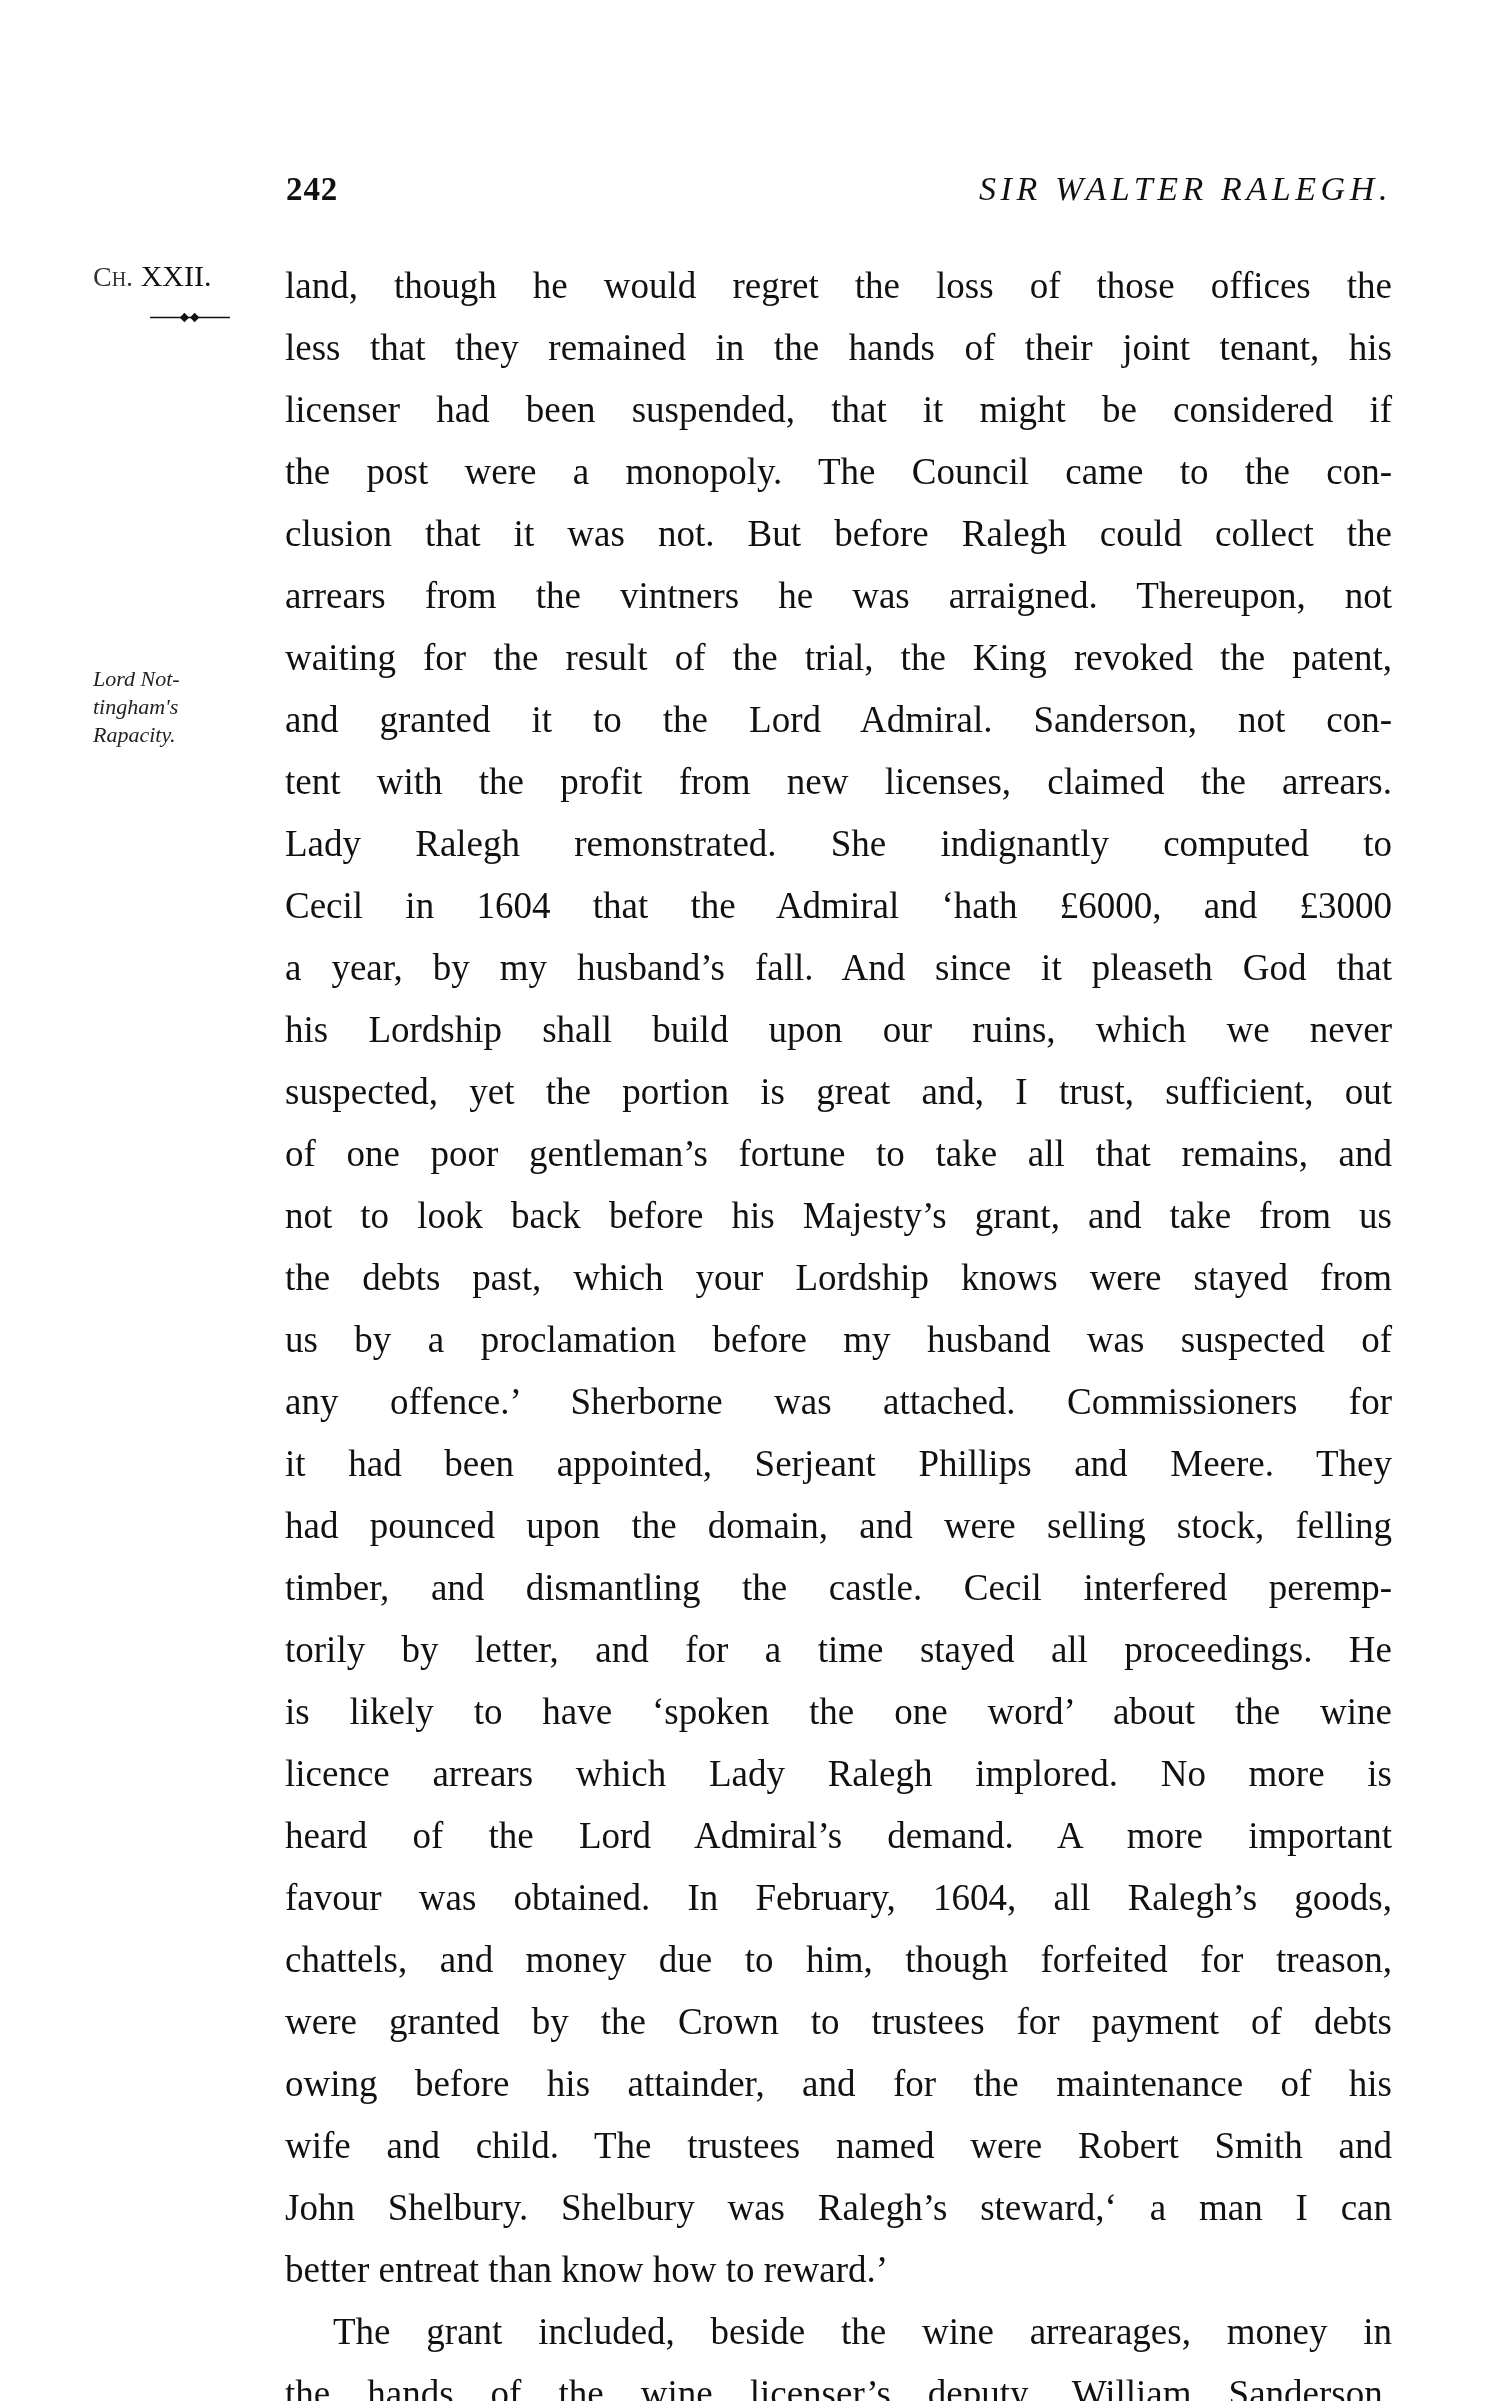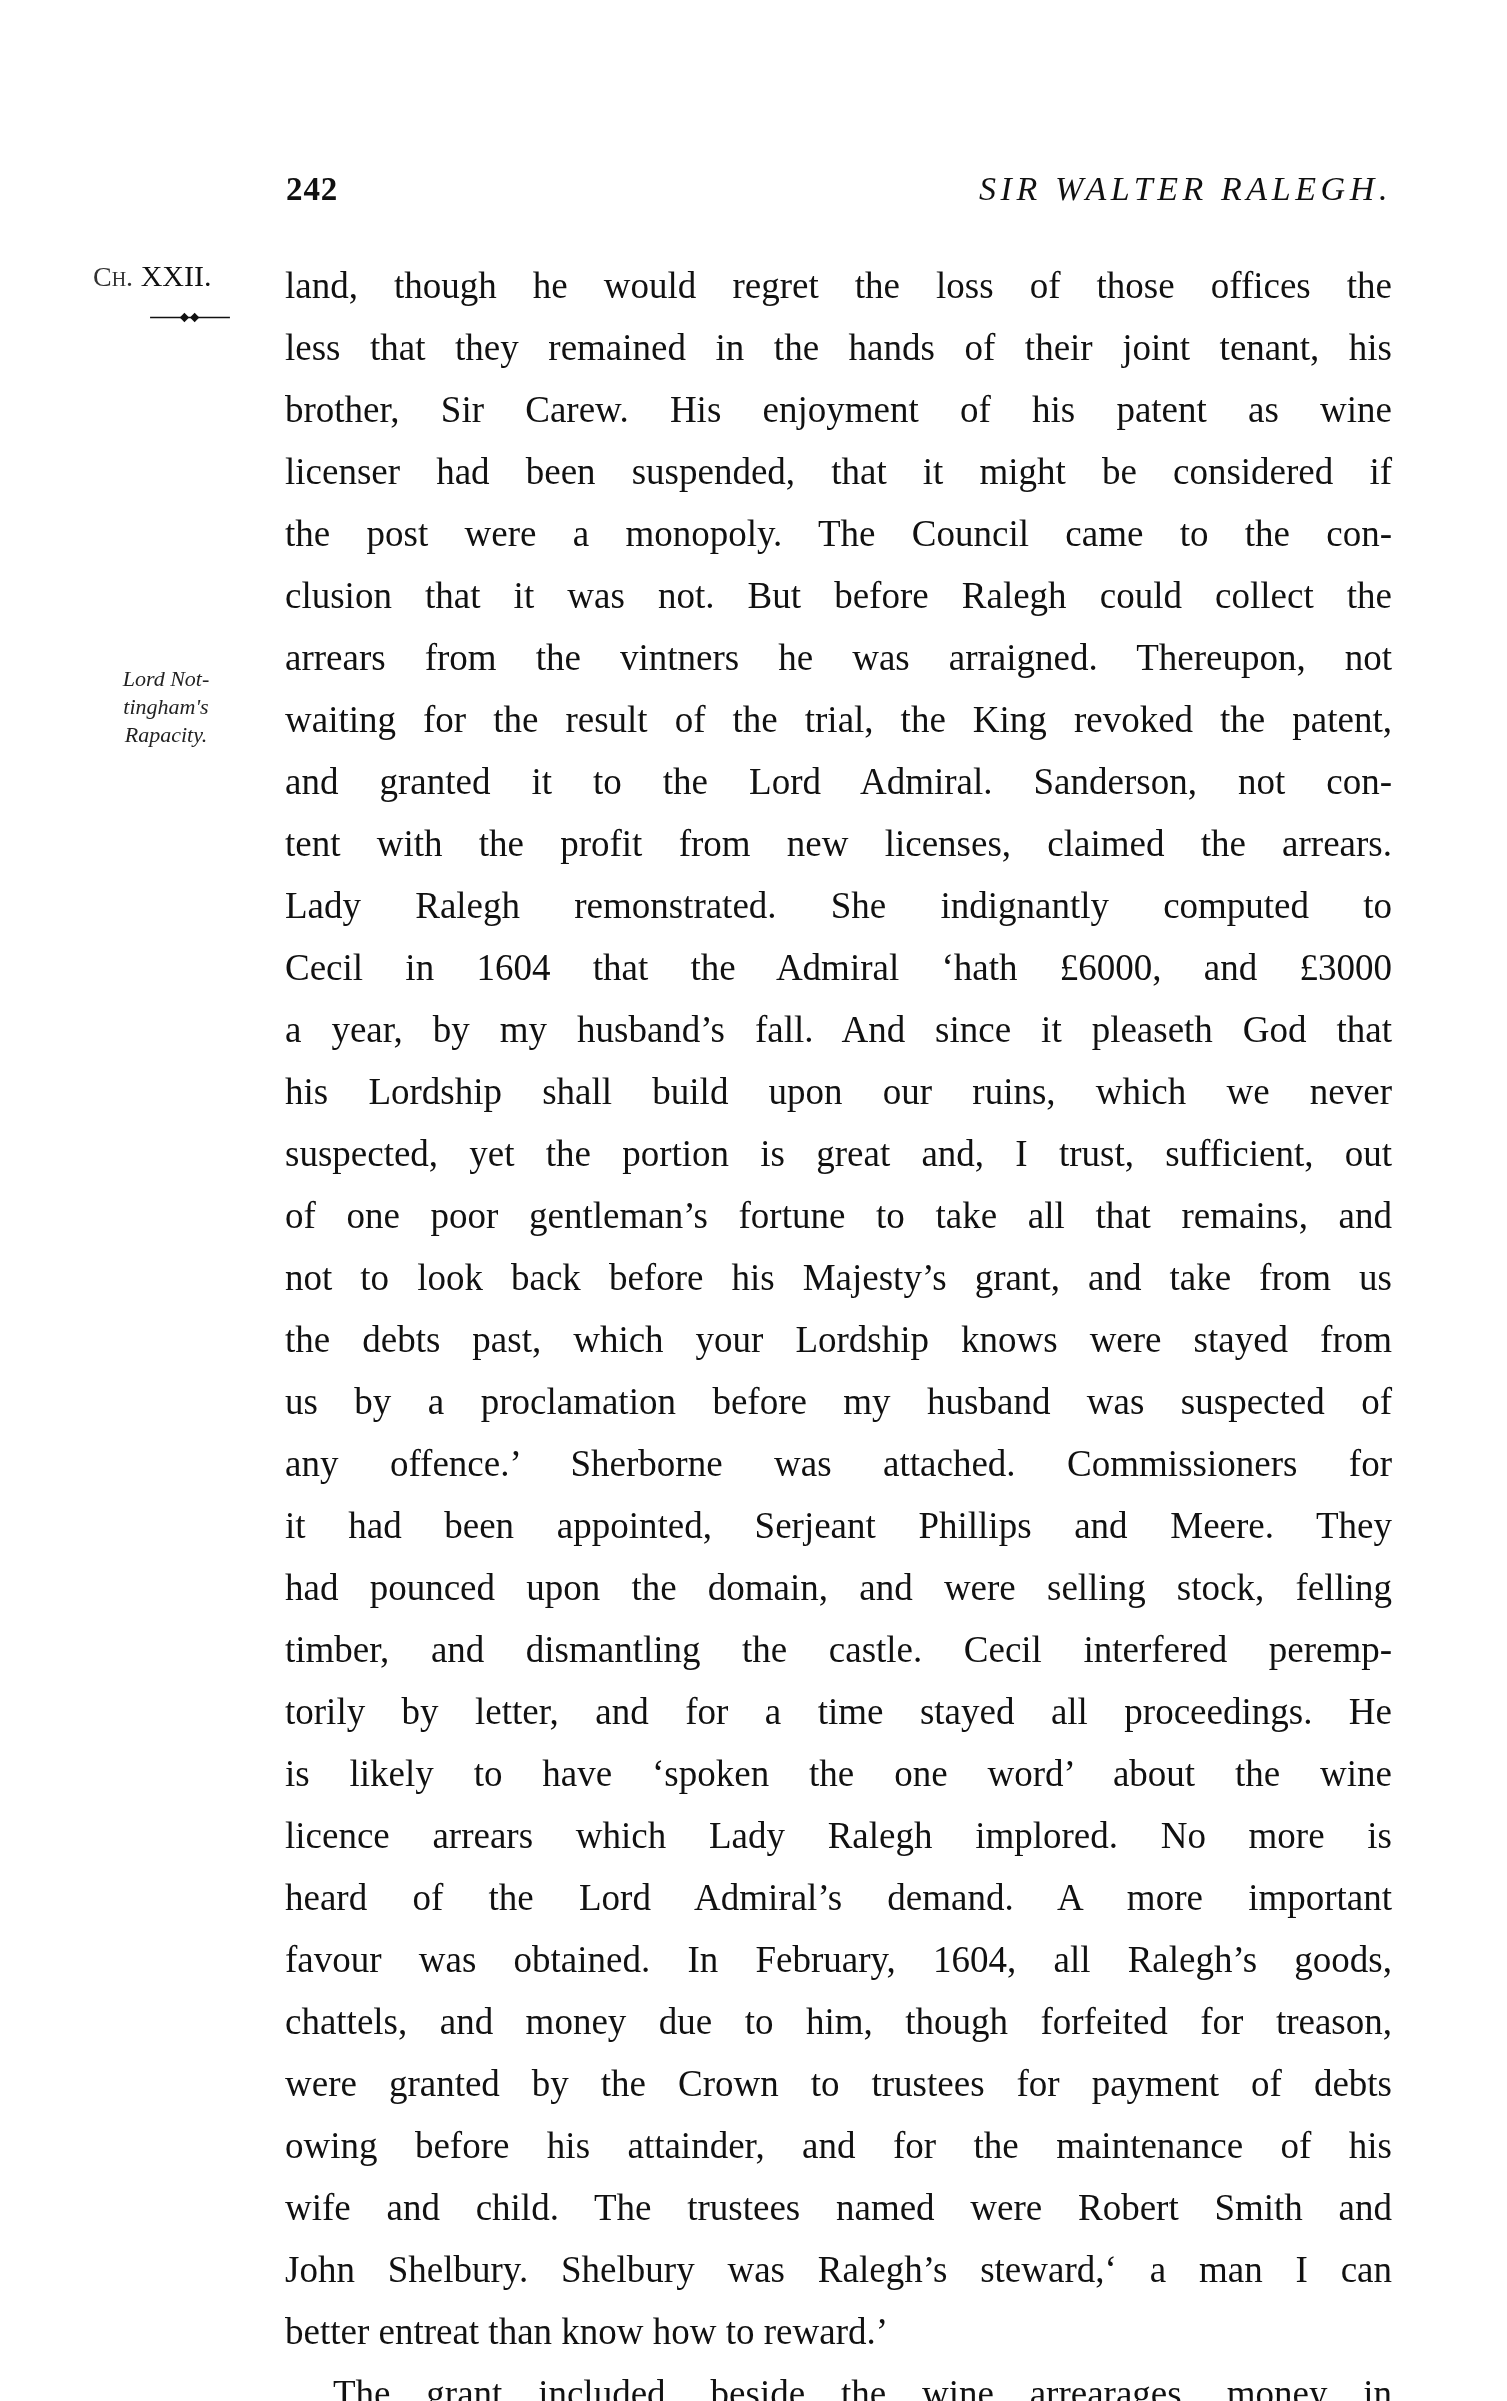--- a/index.html
+++ b/index.html
@@ -5,21 +5,21 @@
   html, body { margin: 0; padding: 0; background: #ffffff; }
   body { width: 1507px; height: 2401px; position: relative; overflow: hidden; color: #111111;
          font-family: "Liberation Serif", "DejaVu Serif", serif; }
   .page-number { position: absolute; left: 286px; top: 173px; font-size: 33px; line-height: 33px; font-weight: bold; letter-spacing: 0.9px; }
   .running-title { position: absolute; left: 285px; width: 1107px; top: 172px; text-align: right;
                    font-size: 34px; line-height: 33px; font-style: italic; letter-spacing: 4.6px; }
   .chapter-label { position: absolute; left: 93px; width: 188px; top: 257px; text-align: left;
                    font-size: 30px; line-height: 37px; white-space: nowrap; }
   .chapter-label .ch { font-variant: small-caps; font-size: 28px; color: #333; }
   .ornament { position: absolute; left: 150px; top: 311px; width: 80px; height: 13px; }
-  .sidenote { position: absolute; left: 93px; width: 146px; top: 665px; text-align: center;
+  .sidenote { position: absolute; left: 93px; width: 146px; top: 665px; text-align: left;
               font-size: 22px; line-height: 28px; font-style: italic; color: #222; }
   .sidenote div { white-space: nowrap; }
   .body-text { position: absolute; left: 285px; width: 1107px; top: 249px; font-size: 37px; line-height: 51px; }
   .line { text-align: justify; text-align-last: justify; white-space: nowrap; height: 51px; overflow: visible; margin-top: 11px; }
   .line.last { text-align-last: left; }
   .line.indent { padding-left: 48px; }
   .para + .para { margin-top: 0.9px; }
 </style>
 </head>
 <body>
@@ -41,21 +41,20 @@
   <div class="sidenote">
     <div>Lord Not-</div>
     <div>tingham's</div>
     <div>Rapacity.</div>
   </div>
 
   <div class="body-text" id="body-text">
       <div class="para">
         <div class="line" style="white-space: normal;">land, though he would regret the loss of those offices the</div>
         <div class="line" style="white-space: normal;">less that they remained in the hands of their joint tenant, his</div>
-        <div class="line" style="white-space: normal;">brother, Sir Carew.  His enjoyment of his patent as wine</div>
         <div class="line" style="white-space: normal;">licenser had been suspended, that it might be considered if</div>
         <div class="line" style="white-space: normal;">the post were a monopoly.  The Council came to the con-</div>
         <div class="line" style="white-space: normal;">clusion that it was not.  But before Ralegh could collect the</div>
         <div class="line" style="white-space: normal;">arrears from the vintners he was arraigned.  Thereupon, not</div>
         <div class="line" style="white-space: normal;">waiting for the result of the trial, the King revoked the patent,</div>
         <div class="line" style="white-space: normal;">and granted it to the Lord Admiral.  Sanderson, not con-</div>
         <div class="line" style="white-space: normal;">tent with the profit from new licenses, claimed the arrears.</div>
         <div class="line" style="white-space: normal;">Lady Ralegh remonstrated.  She indignantly computed to</div>
         <div class="line" style="white-space: normal;">Cecil in 1604 that the Admiral ‘hath £6000, and £3000</div>
         <div class="line" style="white-space: normal;">a year, by my husband’s fall.  And since it pleaseth God that</div>

